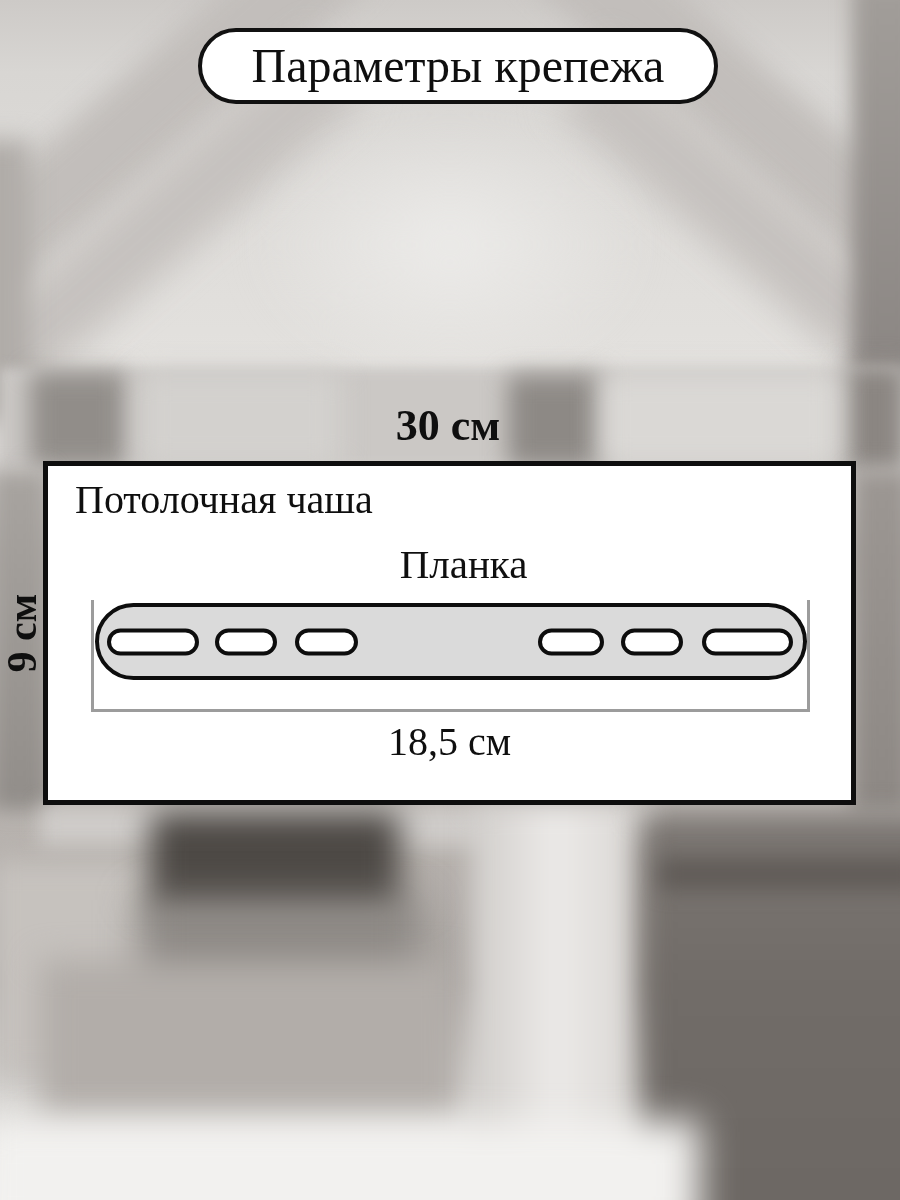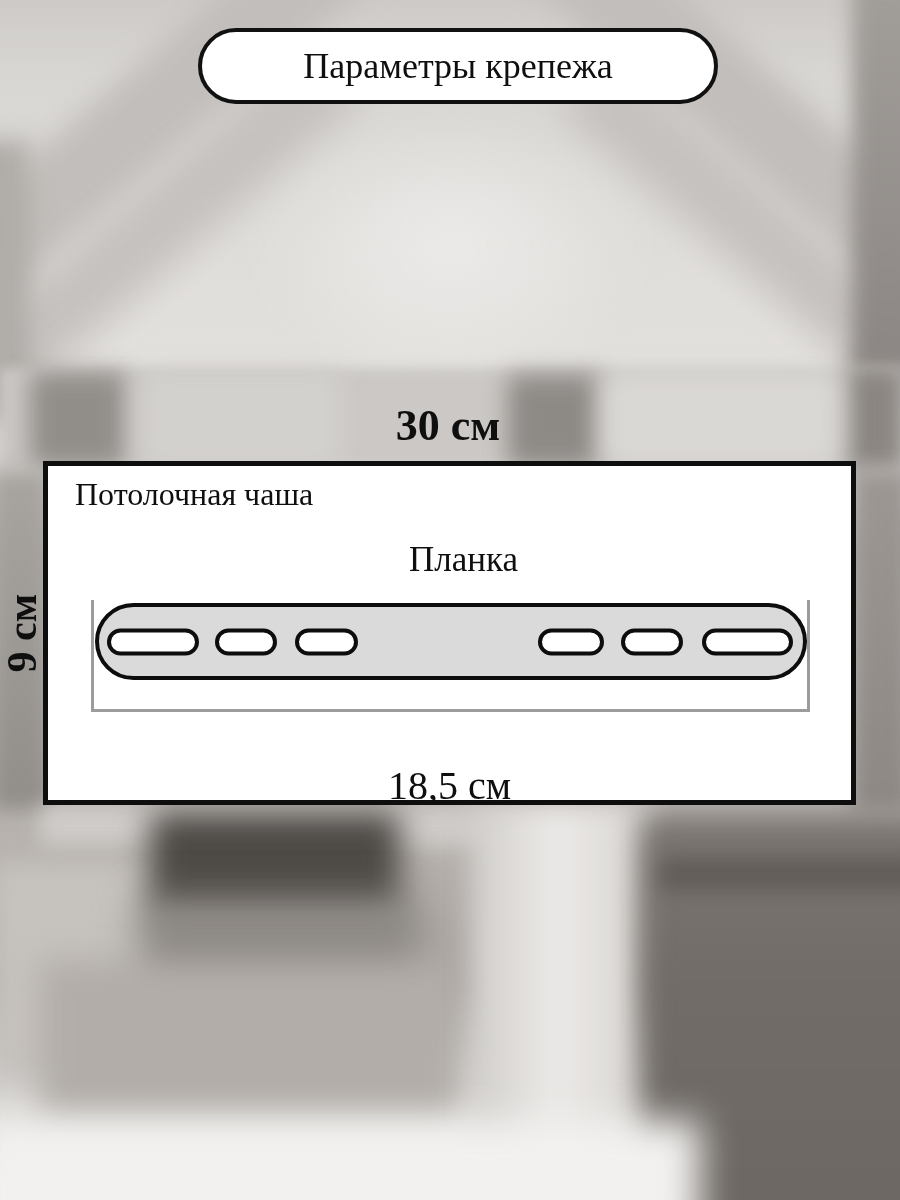--- a/index.html
+++ b/index.html
@@ -40,54 +40,54 @@
   .carpet{left:40px;top:960px;width:420px;height:160px;background:#b2ada9;filter:blur(16px);}
   .ldiag{left:-10px;top:860px;width:170px;height:210px;background:#c6c2be;}
   .bottomlight{left:-20px;top:1120px;width:720px;height:120px;background:#f2f1ef;filter:blur(18px);}
 
   
   .title-pill{
     position:absolute;left:198px;top:28px;width:520px;height:76px;
     background:#ffffff;border:4px solid #111;border-radius:42px;
     display:flex;align-items:center;justify-content:center;box-sizing:border-box;
   }
-  .title-pill span{font-size:36px;line-height:1;white-space:nowrap;}
+  .title-pill span{font-size:48px;line-height:1;white-space:nowrap;}
   .dim-top{
     position:absolute;left:148px;top:400px;width:600px;text-align:center;
     font-size:44px;font-weight:bold;
   }
   .dim-left{
     position:absolute;left:-39px;top:612px;width:122px;height:42px;
     transform:rotate(-90deg);transform-origin:center;
     font-size:42px;font-weight:bold;text-align:center;line-height:42px;white-space:nowrap;
   }
   .panel{
     position:absolute;left:43px;top:461px;width:813px;height:344px;
     background:#fff;border:5px solid #0e0e0e;box-sizing:border-box;
   }
-  .panel-title{position:absolute;left:27px;top:10px;font-size:32px;white-space:nowrap;}
-  .bar-label{position:absolute;left:0;right:0;top:74px;text-align:center;font-size:35px;padding-left:28px;}
+  .panel-title{position:absolute;left:27px;top:10px;font-size:40px;white-space:nowrap;}
+  .bar-label{position:absolute;left:0;right:0;top:74px;text-align:center;font-size:41px;padding-left:28px;}
   .bracket{
     position:absolute;left:43px;top:134px;width:719px;height:112px;
     border-left:3px solid var(--bracket,#9c9c9c);
     border-right:3px solid var(--bracket,#9c9c9c);
     border-bottom:3px solid var(--bracket,#9c9c9c);
     box-sizing:border-box;
   }
   .bar{
     position:absolute;left:47px;top:137px;width:712px;height:77px;
     background:var(--bar-fill,#dadada);border:4px solid var(--outline,#0d0d0d);
     border-radius:40px;box-sizing:border-box;
   }
   .hole{
     position:absolute;top:50%;transform:translateY(-50%);height:27px;
     background:#fff;border:4px solid var(--outline,#0d0d0d);
     border-radius:16px;box-sizing:border-box;
   }
-  .dim-bottom{position:absolute;left:0;right:0;top:252px;text-align:center;font-size:40px;margin-top:44px;}
+  .dim-bottom{position:absolute;left:0;right:0;top:252px;text-align:center;font-size:40px;}
 </style>
 </head>
 <body>
 
 <div class="stage" style="--bar-fill: #dadada; --outline: #0d0d0d; --bracket: #9c9c9c;">
 
   <div class="bg" aria-hidden="true">
     <div class="bg-base"></div>
     <div class="tl1 b"></div>
       <div class="tl2"></div>

